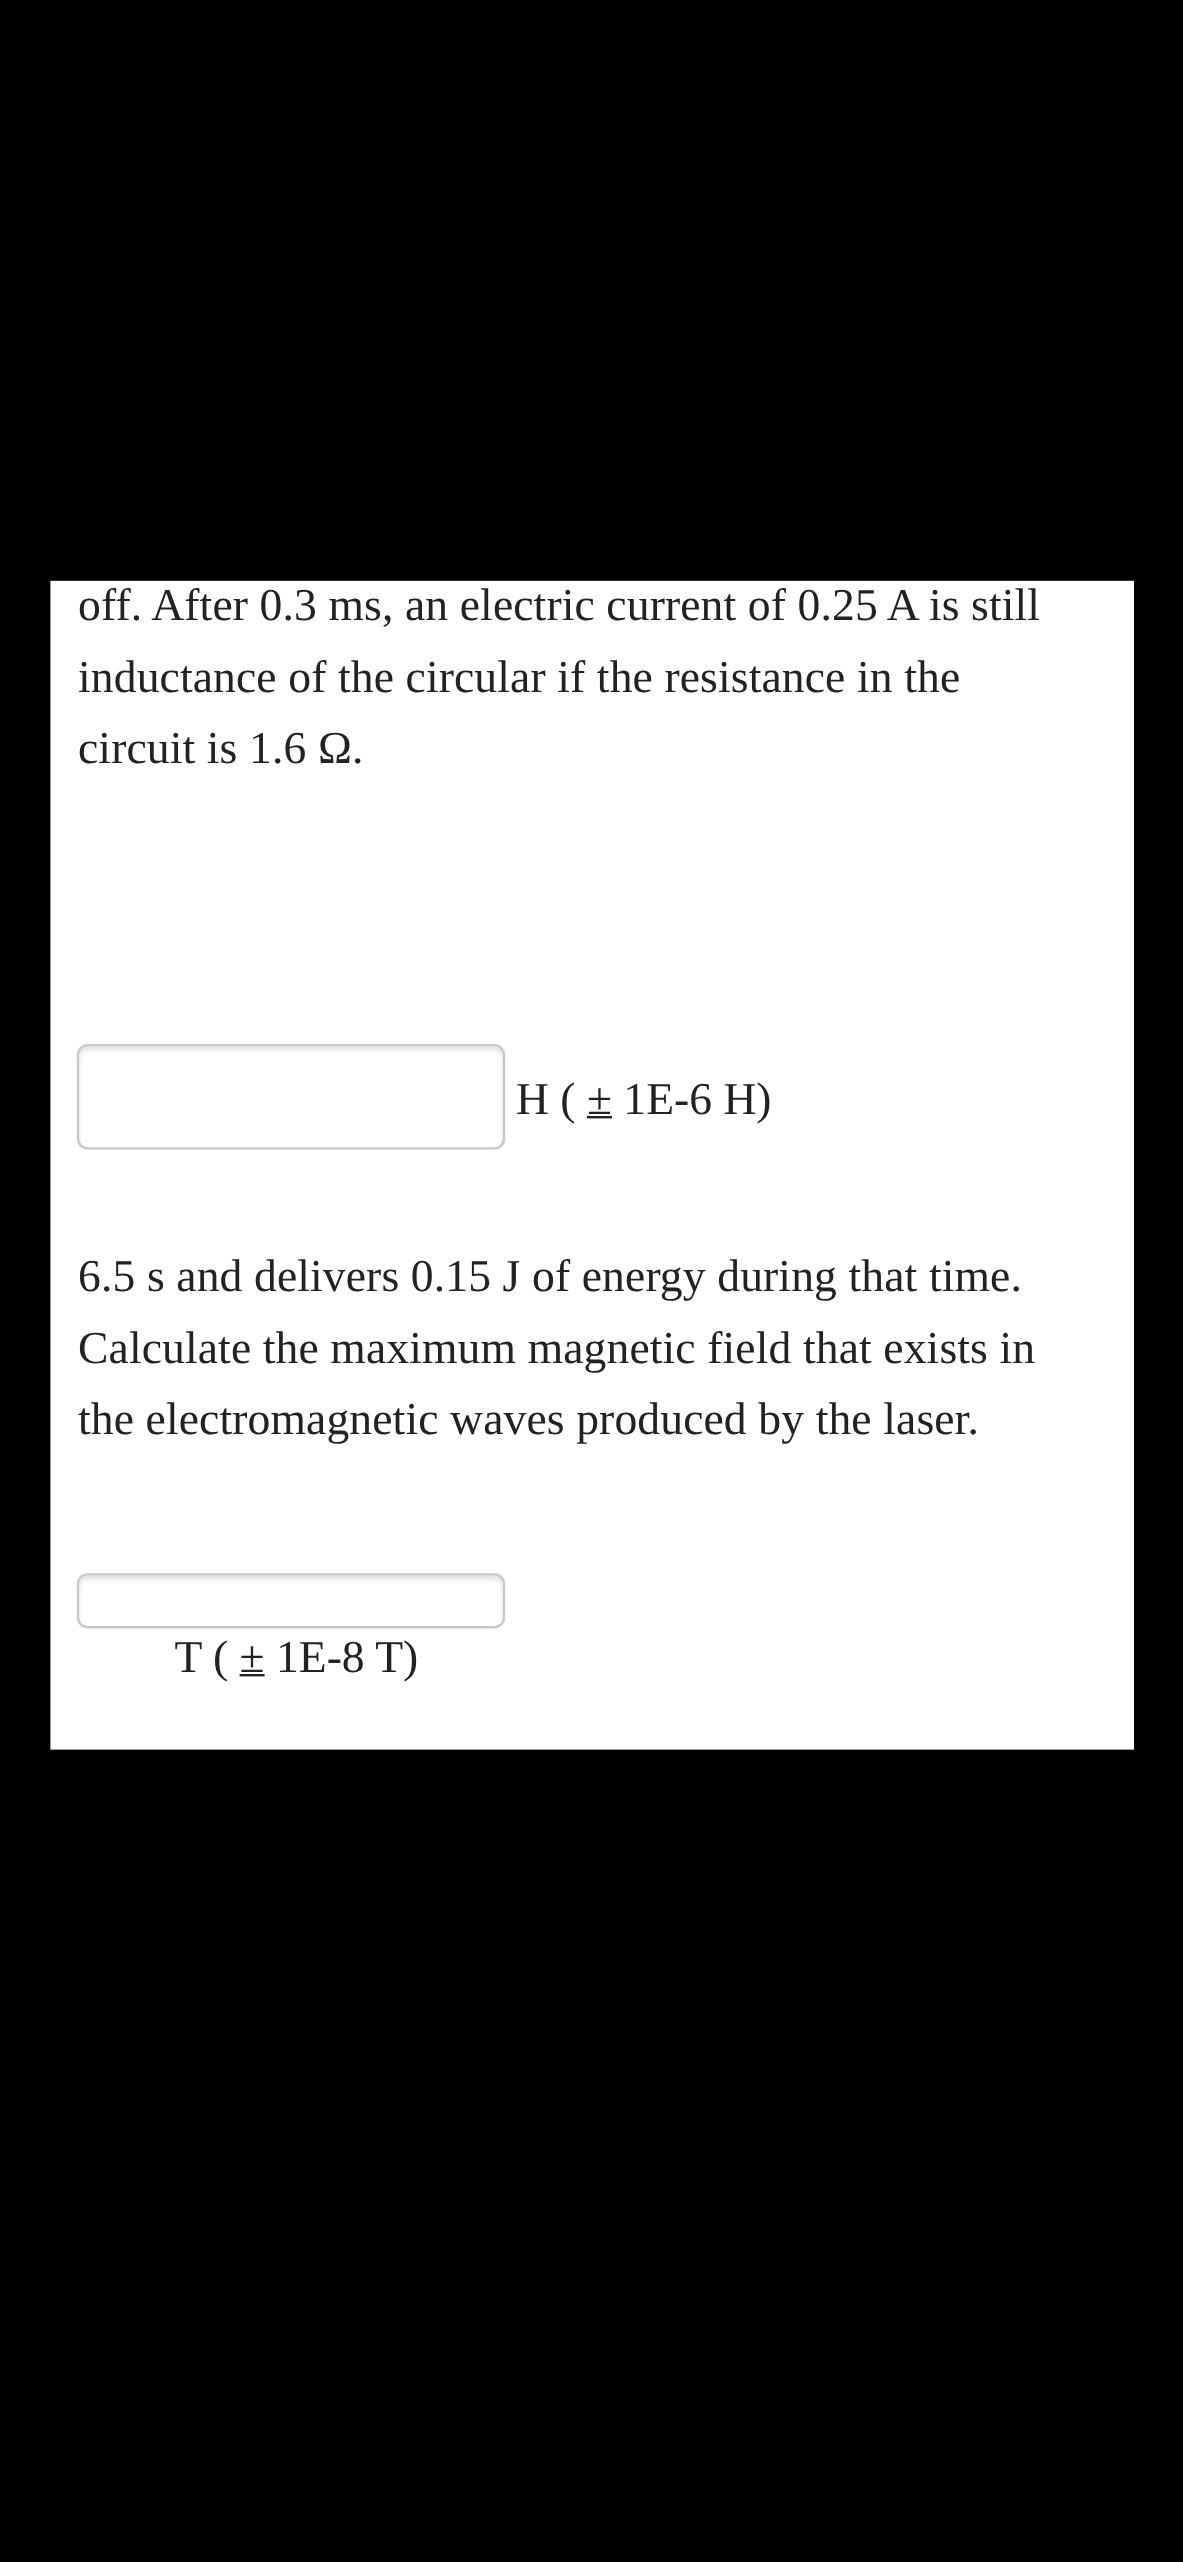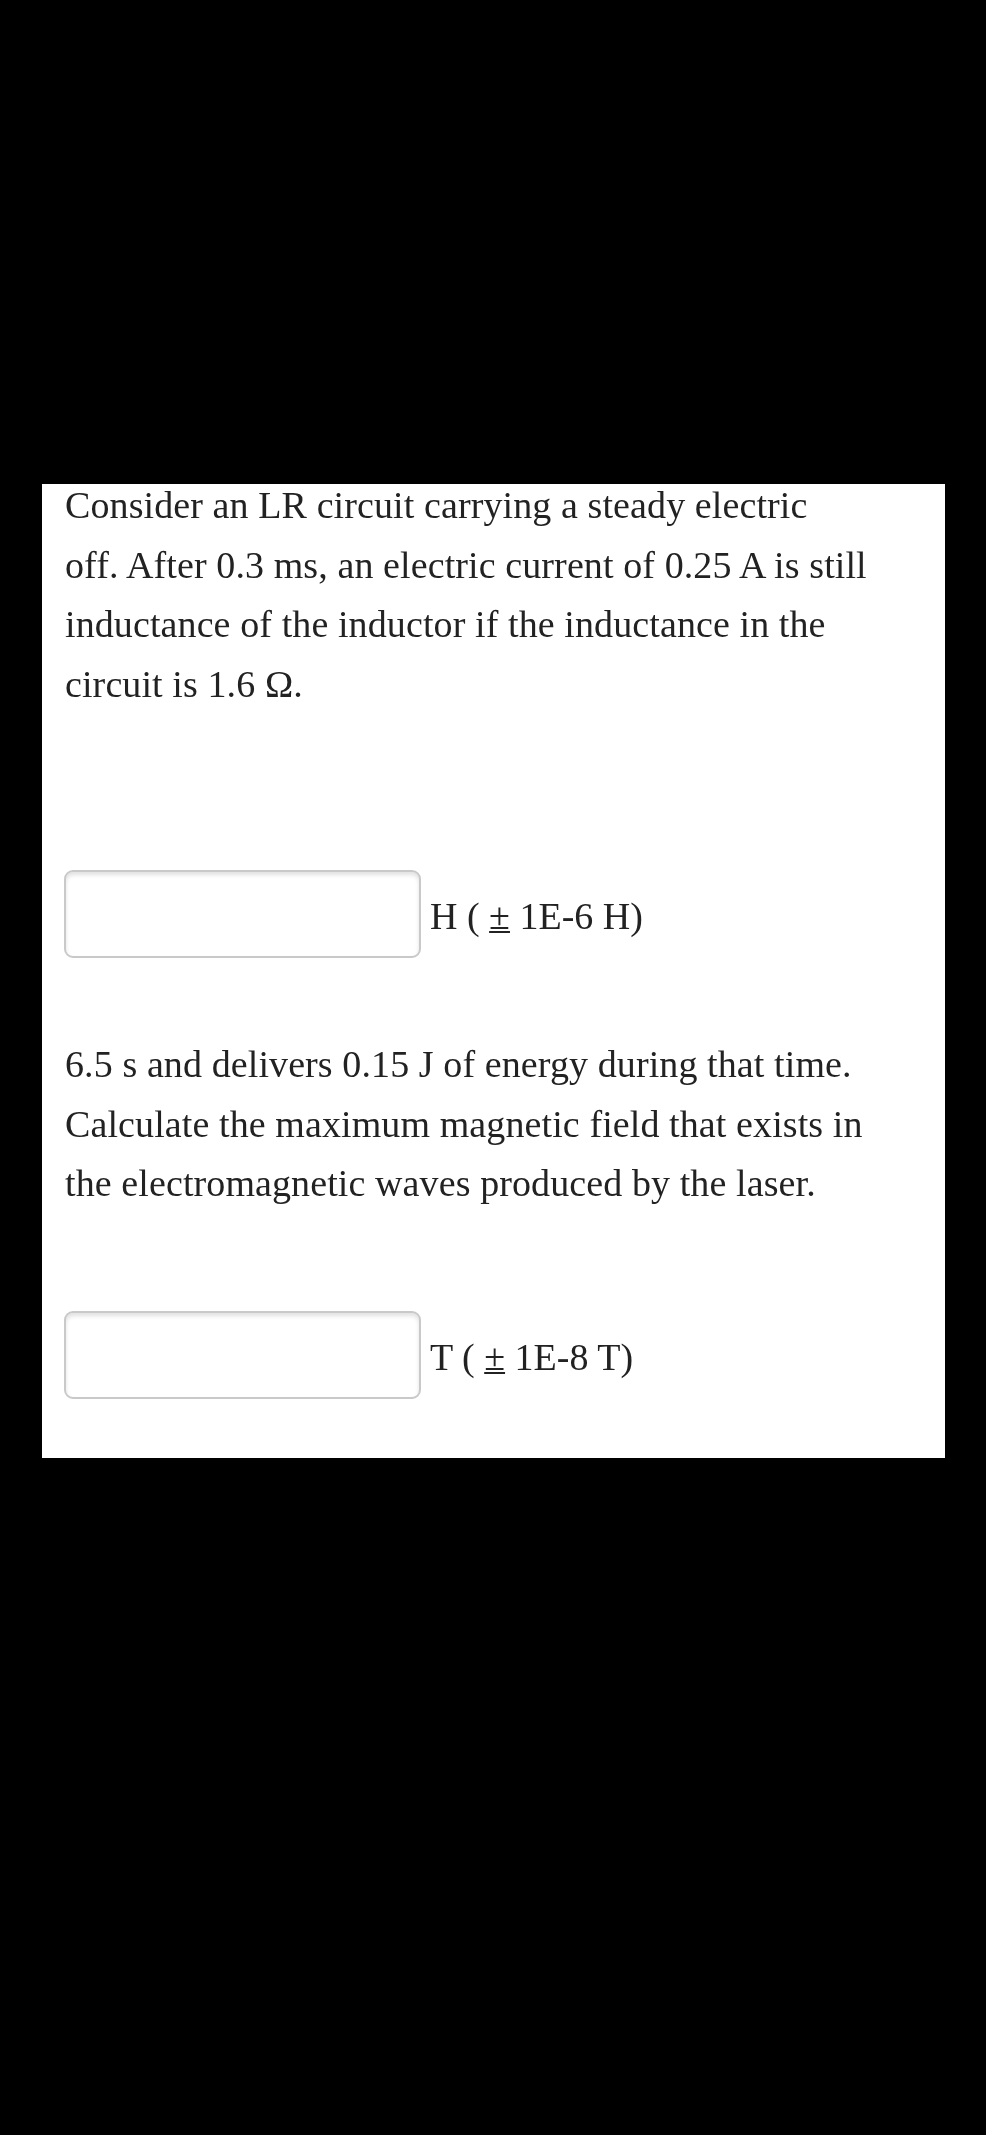--- a/index.html
+++ b/index.html
@@ -71,43 +71,42 @@
     text-decoration-thickness: 2px;
     text-underline-offset: 2px;
   }
 </style>
 </head>
 <body>
 
 <div class="panel">
 
   <div class="question" style="top: -8px;">
-    <span class="q-line">Consider an LR circuit carrying a steady electric</span>
     <span class="q-line">off. After 0.3 ms, an electric current of 0.25 A is still</span>
-    <span class="q-line">inductance of the inductor if the inductance in the</span>
+    <span class="q-line">inductance of the circular if the resistance in the</span>
     <span class="q-line">circuit is 1.6 Ω.</span>
   </div>
 
   <div class="answer-row" style="top: 386px;">
     <input type="text" class="answer-input" placeholder="" style="">
     <span class="unit-label">
       <span>H</span>
       <span>(</span>
       <span class="pm">±</span>
       <span>1E-6 H)</span>
     </span>
   </div>
 
   <div class="question" style="top: 551px;">
     <span class="q-line">6.5 s and delivers 0.15 J of energy during that time.</span>
     <span class="q-line">Calculate the maximum magnetic field that exists in</span>
     <span class="q-line">the electromagnetic waves produced by the laser.</span>
   </div>
 
-  <div class="answer-row" style="top: 827px;">
+  <div class="answer-row" style="top: 827px; flex-direction: column;">
     <input type="text" class="answer-input" placeholder="" style="">
     <span class="unit-label">
       <span>T</span>
       <span>(</span>
       <span class="pm">±</span>
       <span>1E-8 T)</span>
     </span>
   </div>
 
 </div>

